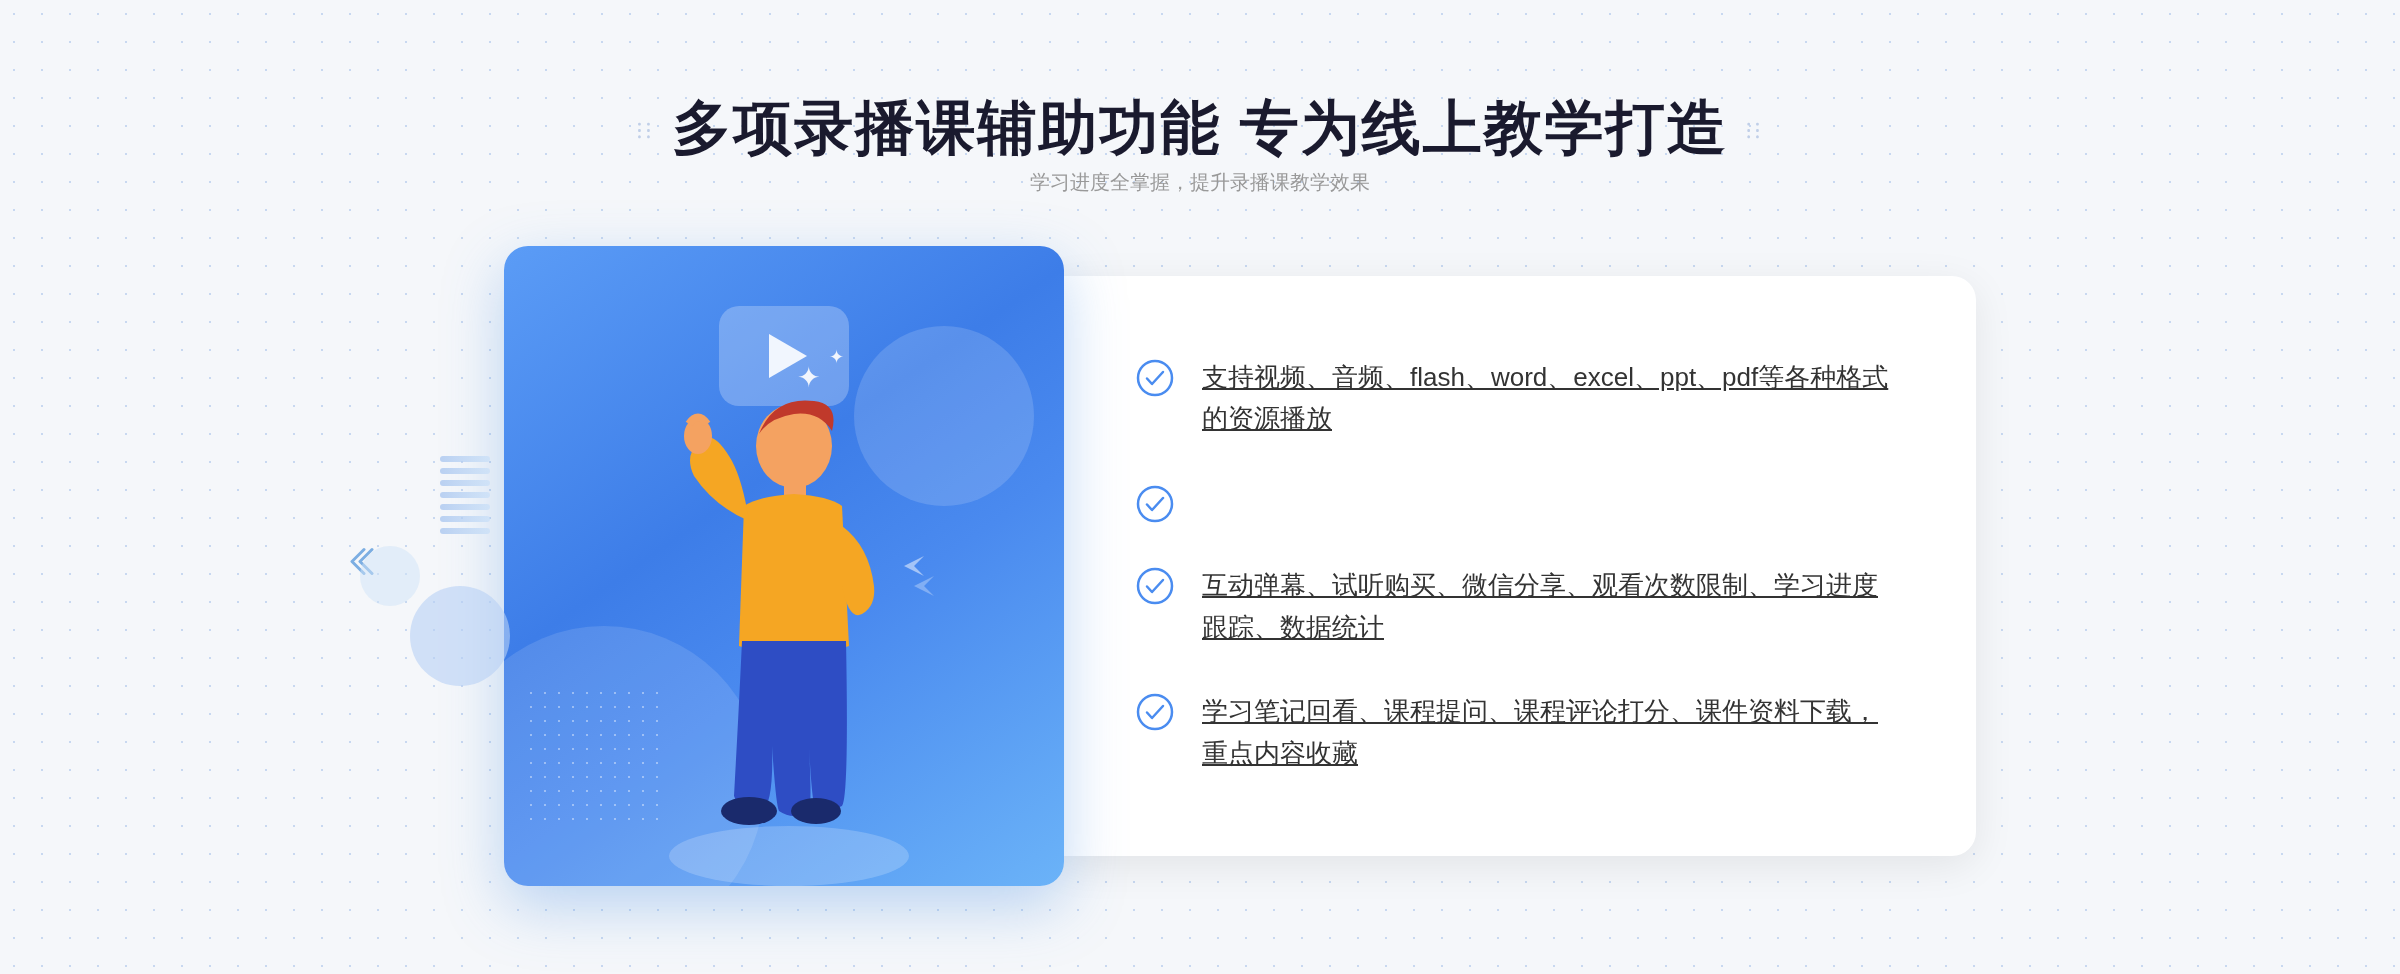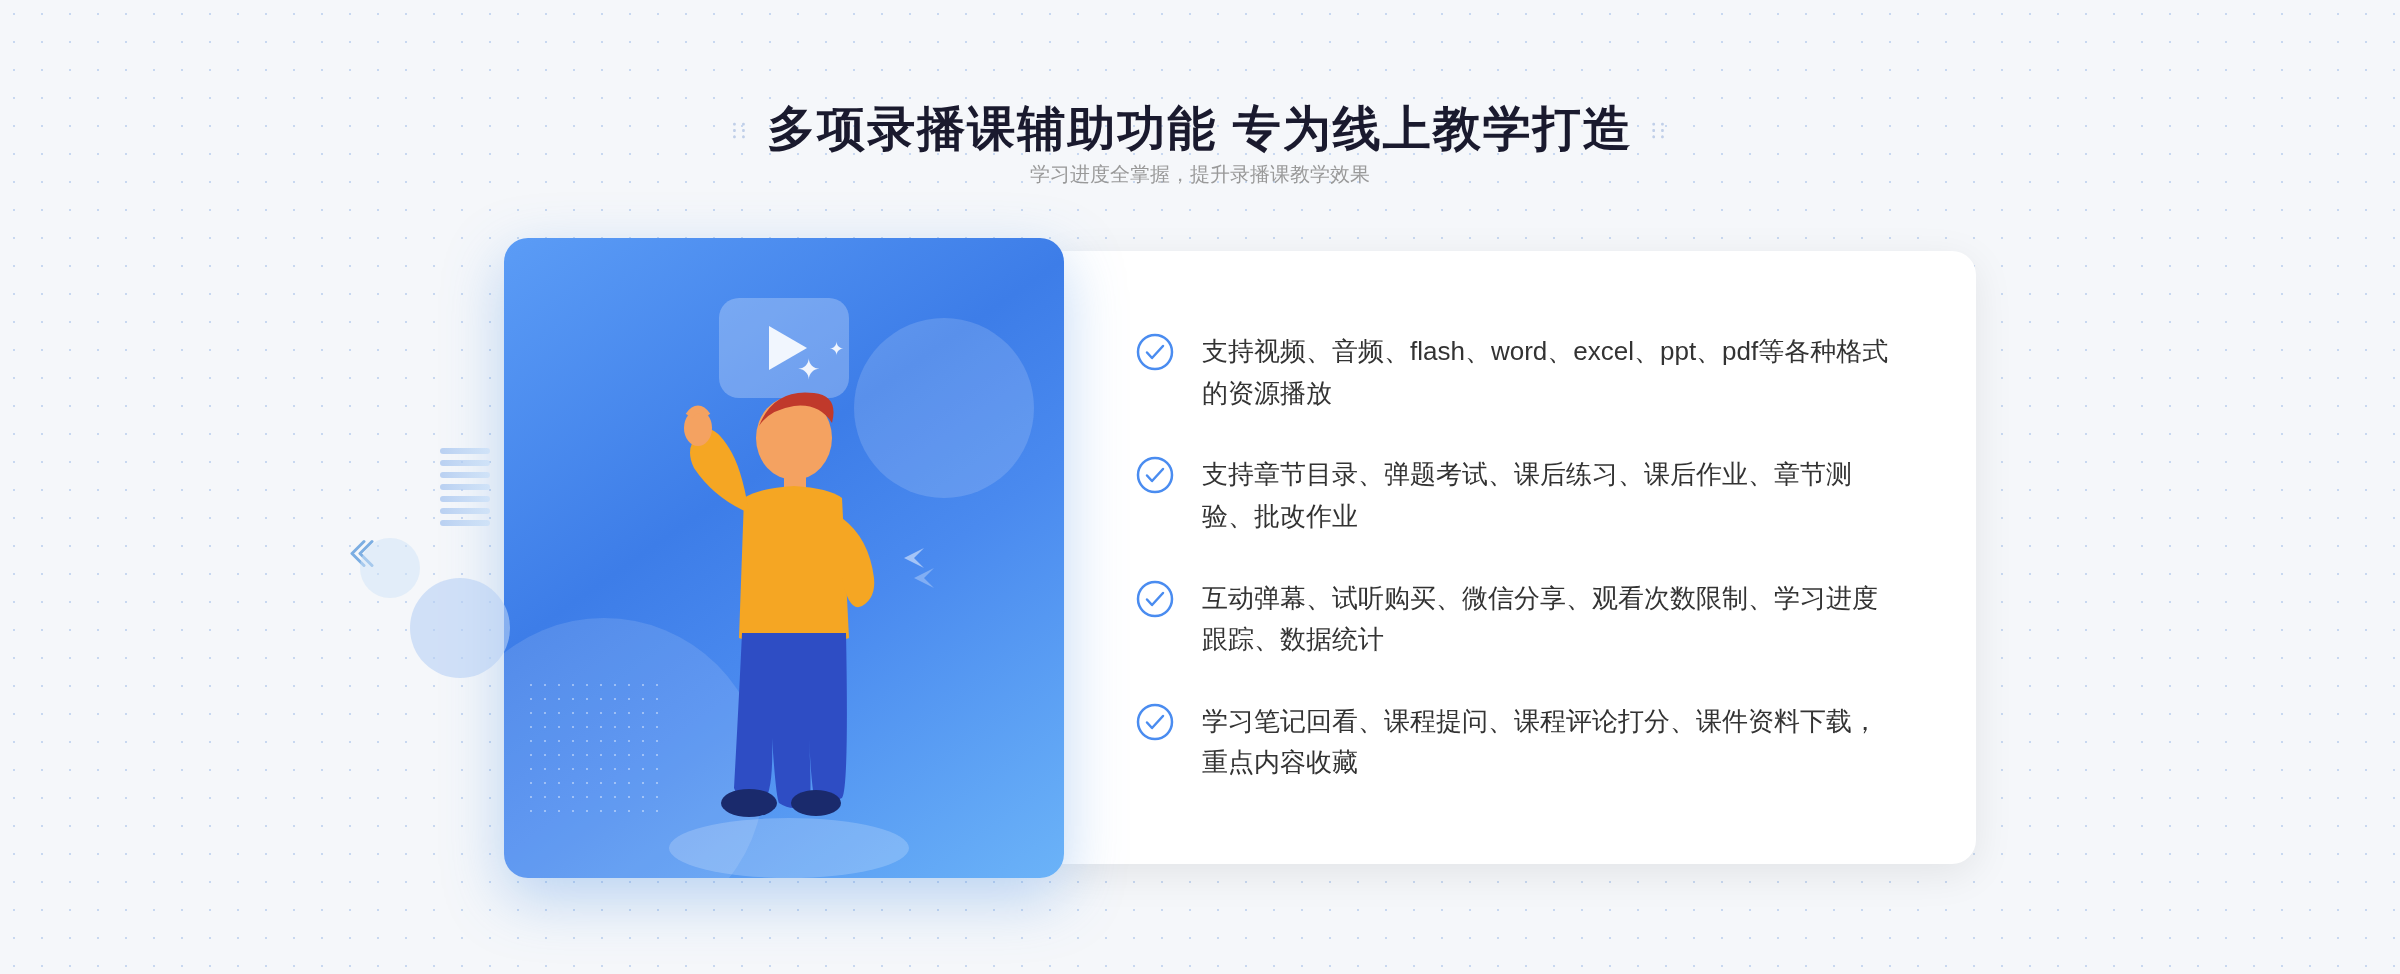--- a/index.html
+++ b/index.html
@@ -40,21 +40,21 @@
       gap: 18px;
     }
 
     .deco-dots {
       color: #c0cfe8;
       font-size: 22px;
       letter-spacing: 3px;
     }
 
     .main-title {
-      font-size: 48px;
+      font-size: 59px;
       font-weight: 700;
       color: #1a1a2e;
       letter-spacing: 2px;
     }
 
     .subtitle {
       font-size: 20px;
       color: #999;
       font-weight: 400;
     }
@@ -194,20 +194,21 @@
     .check-icon svg {
       width: 38px;
       height: 38px;
     }
 
     .feature-text {
       font-size: 26px;
       color: #333;
       line-height: 1.6;
       font-weight: 400;
+      text-decoration: underline;
     }
 
     
     .deco-circle-1 {
       position: absolute;
       left: 110px;
       bottom: 200px;
       width: 100px;
       height: 100px;
       border-radius: 50%;
@@ -345,21 +346,20 @@
         <span class="feature-text">支持视频、音频、flash、word、excel、ppt、pdf等各种格式的资源播放</span>
       </div>
 
       <div class="feature-item">
         <div class="check-icon">
           <svg viewBox="0 0 38 38" fill="none" xmlns="http://www.w3.org/2000/svg">
             <circle cx="19" cy="19" r="17" stroke="#4a8cf0" stroke-width="2.5"></circle>
             <path d="M11 19.5L16 25L27 13" stroke="#4a8cf0" stroke-width="2.5" stroke-linecap="round" stroke-linejoin="round"></path>
           </svg>
         </div>
-        <span class="feature-text">支持章节目录、弹题考试、课后练习、课后作业、章节测验、批改作业</span>
       </div>
 
       <div class="feature-item">
         <div class="check-icon">
           <svg viewBox="0 0 38 38" fill="none" xmlns="http://www.w3.org/2000/svg">
             <circle cx="19" cy="19" r="17" stroke="#4a8cf0" stroke-width="2.5"></circle>
             <path d="M11 19.5L16 25L27 13" stroke="#4a8cf0" stroke-width="2.5" stroke-linecap="round" stroke-linejoin="round"></path>
           </svg>
         </div>
         <span class="feature-text">互动弹幕、试听购买、微信分享、观看次数限制、学习进度跟踪、数据统计</span>

